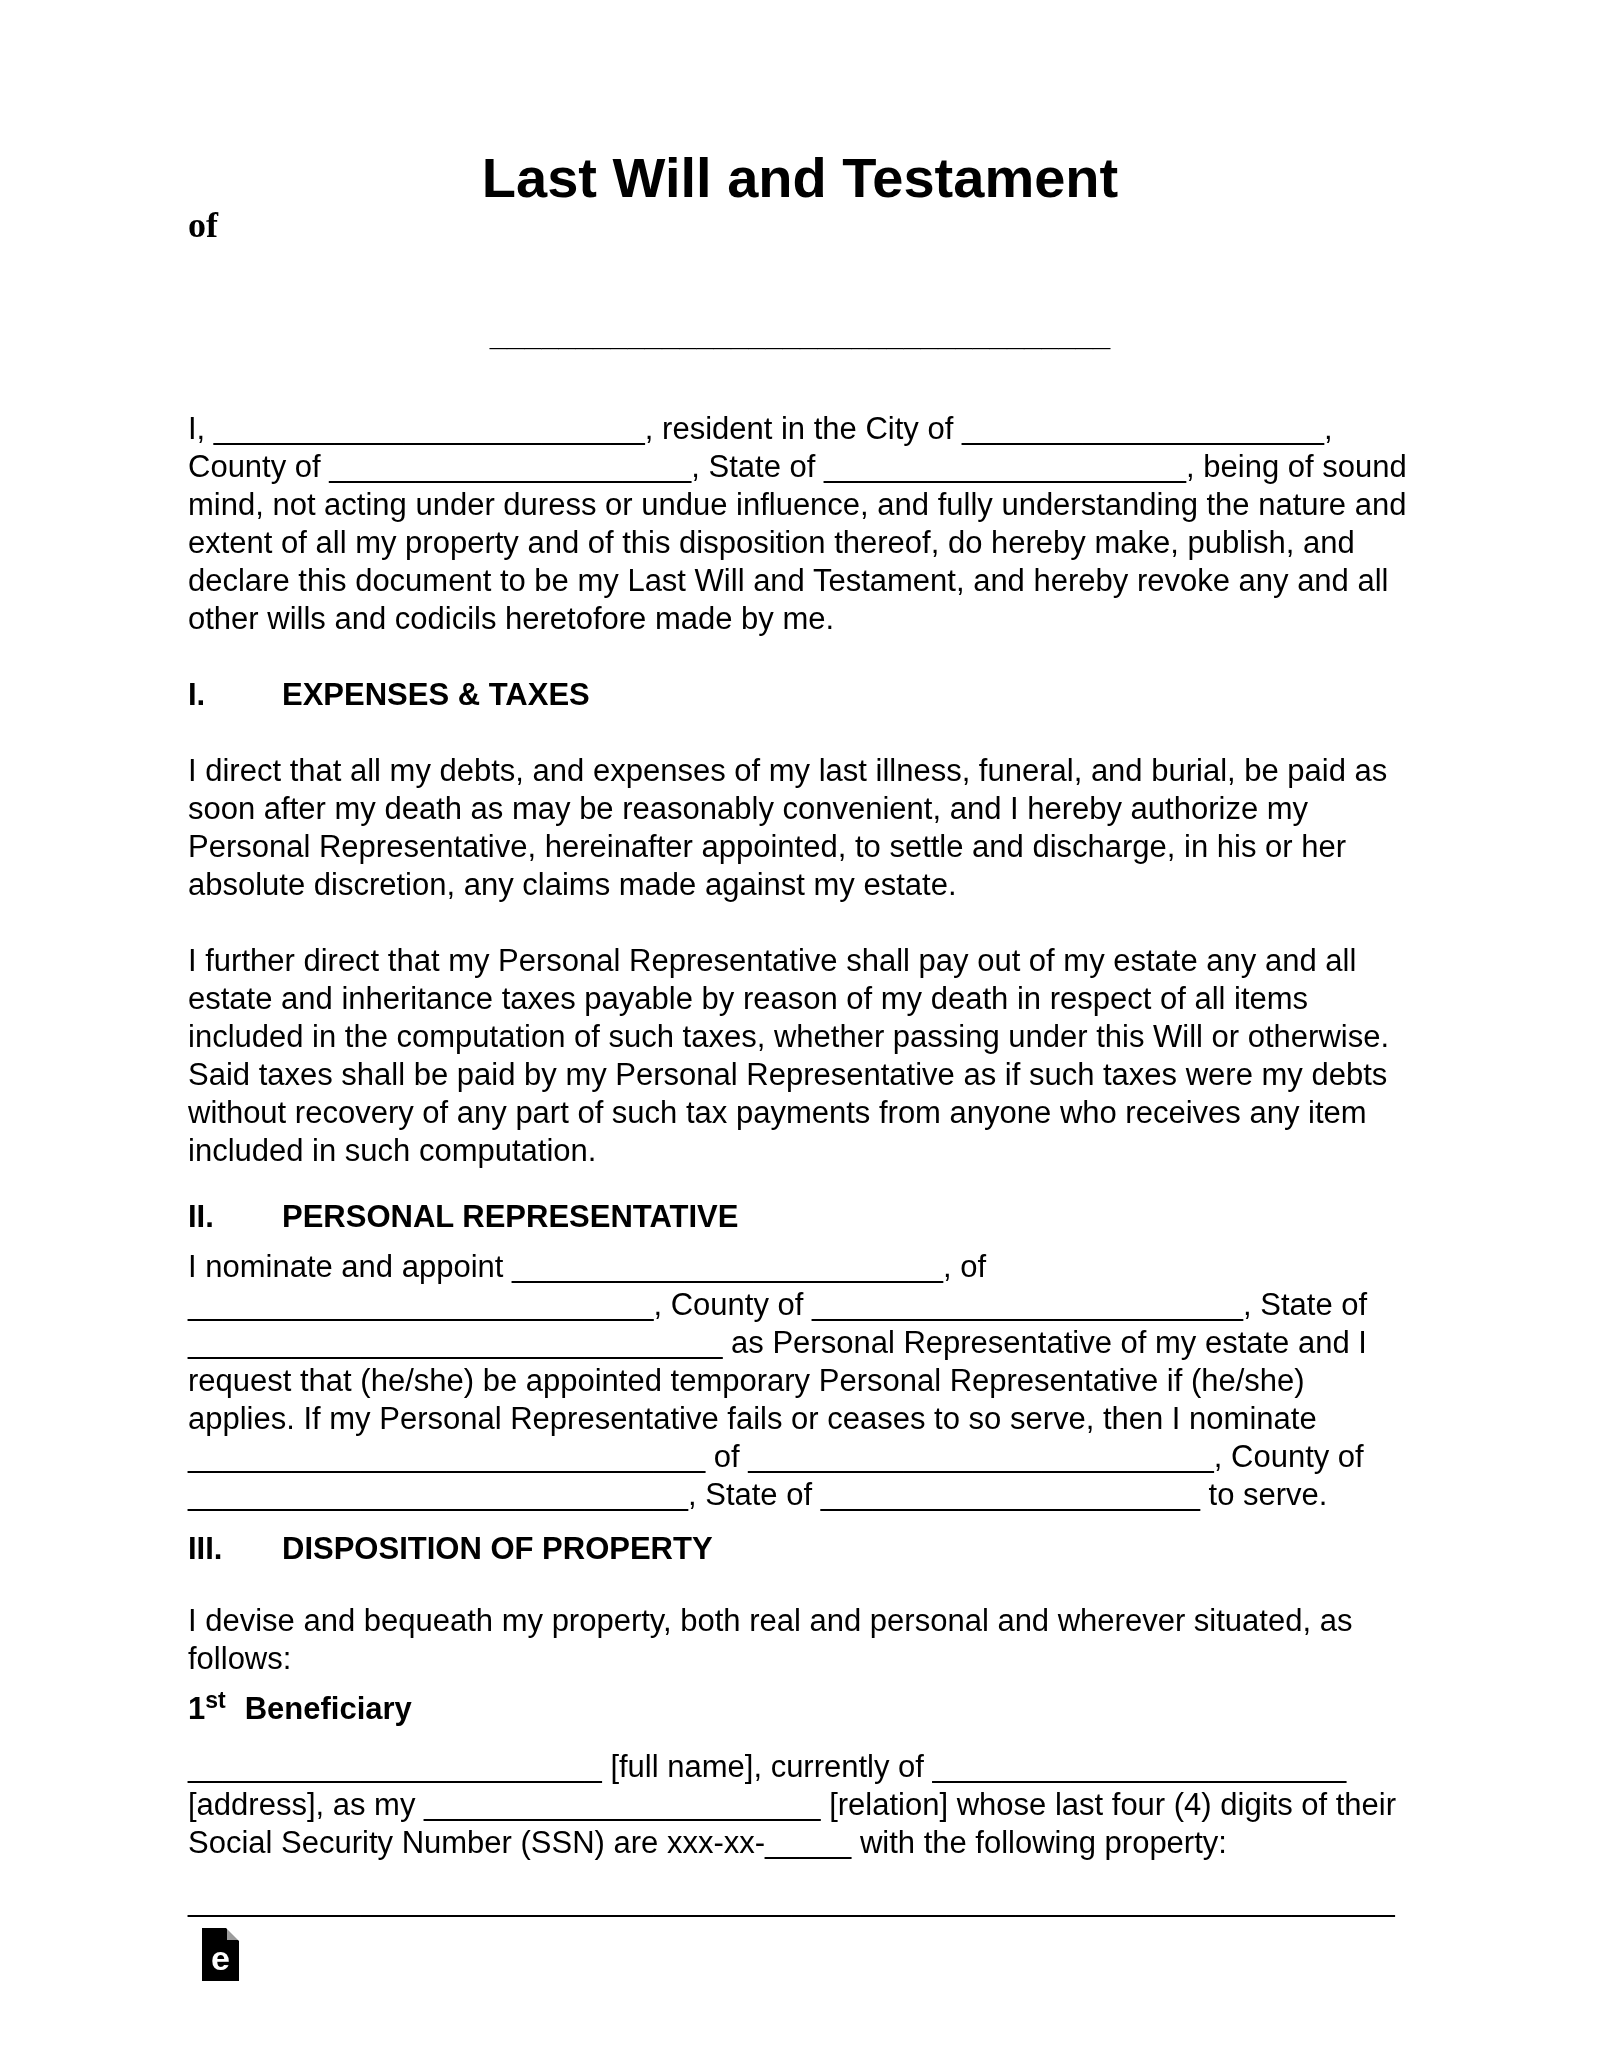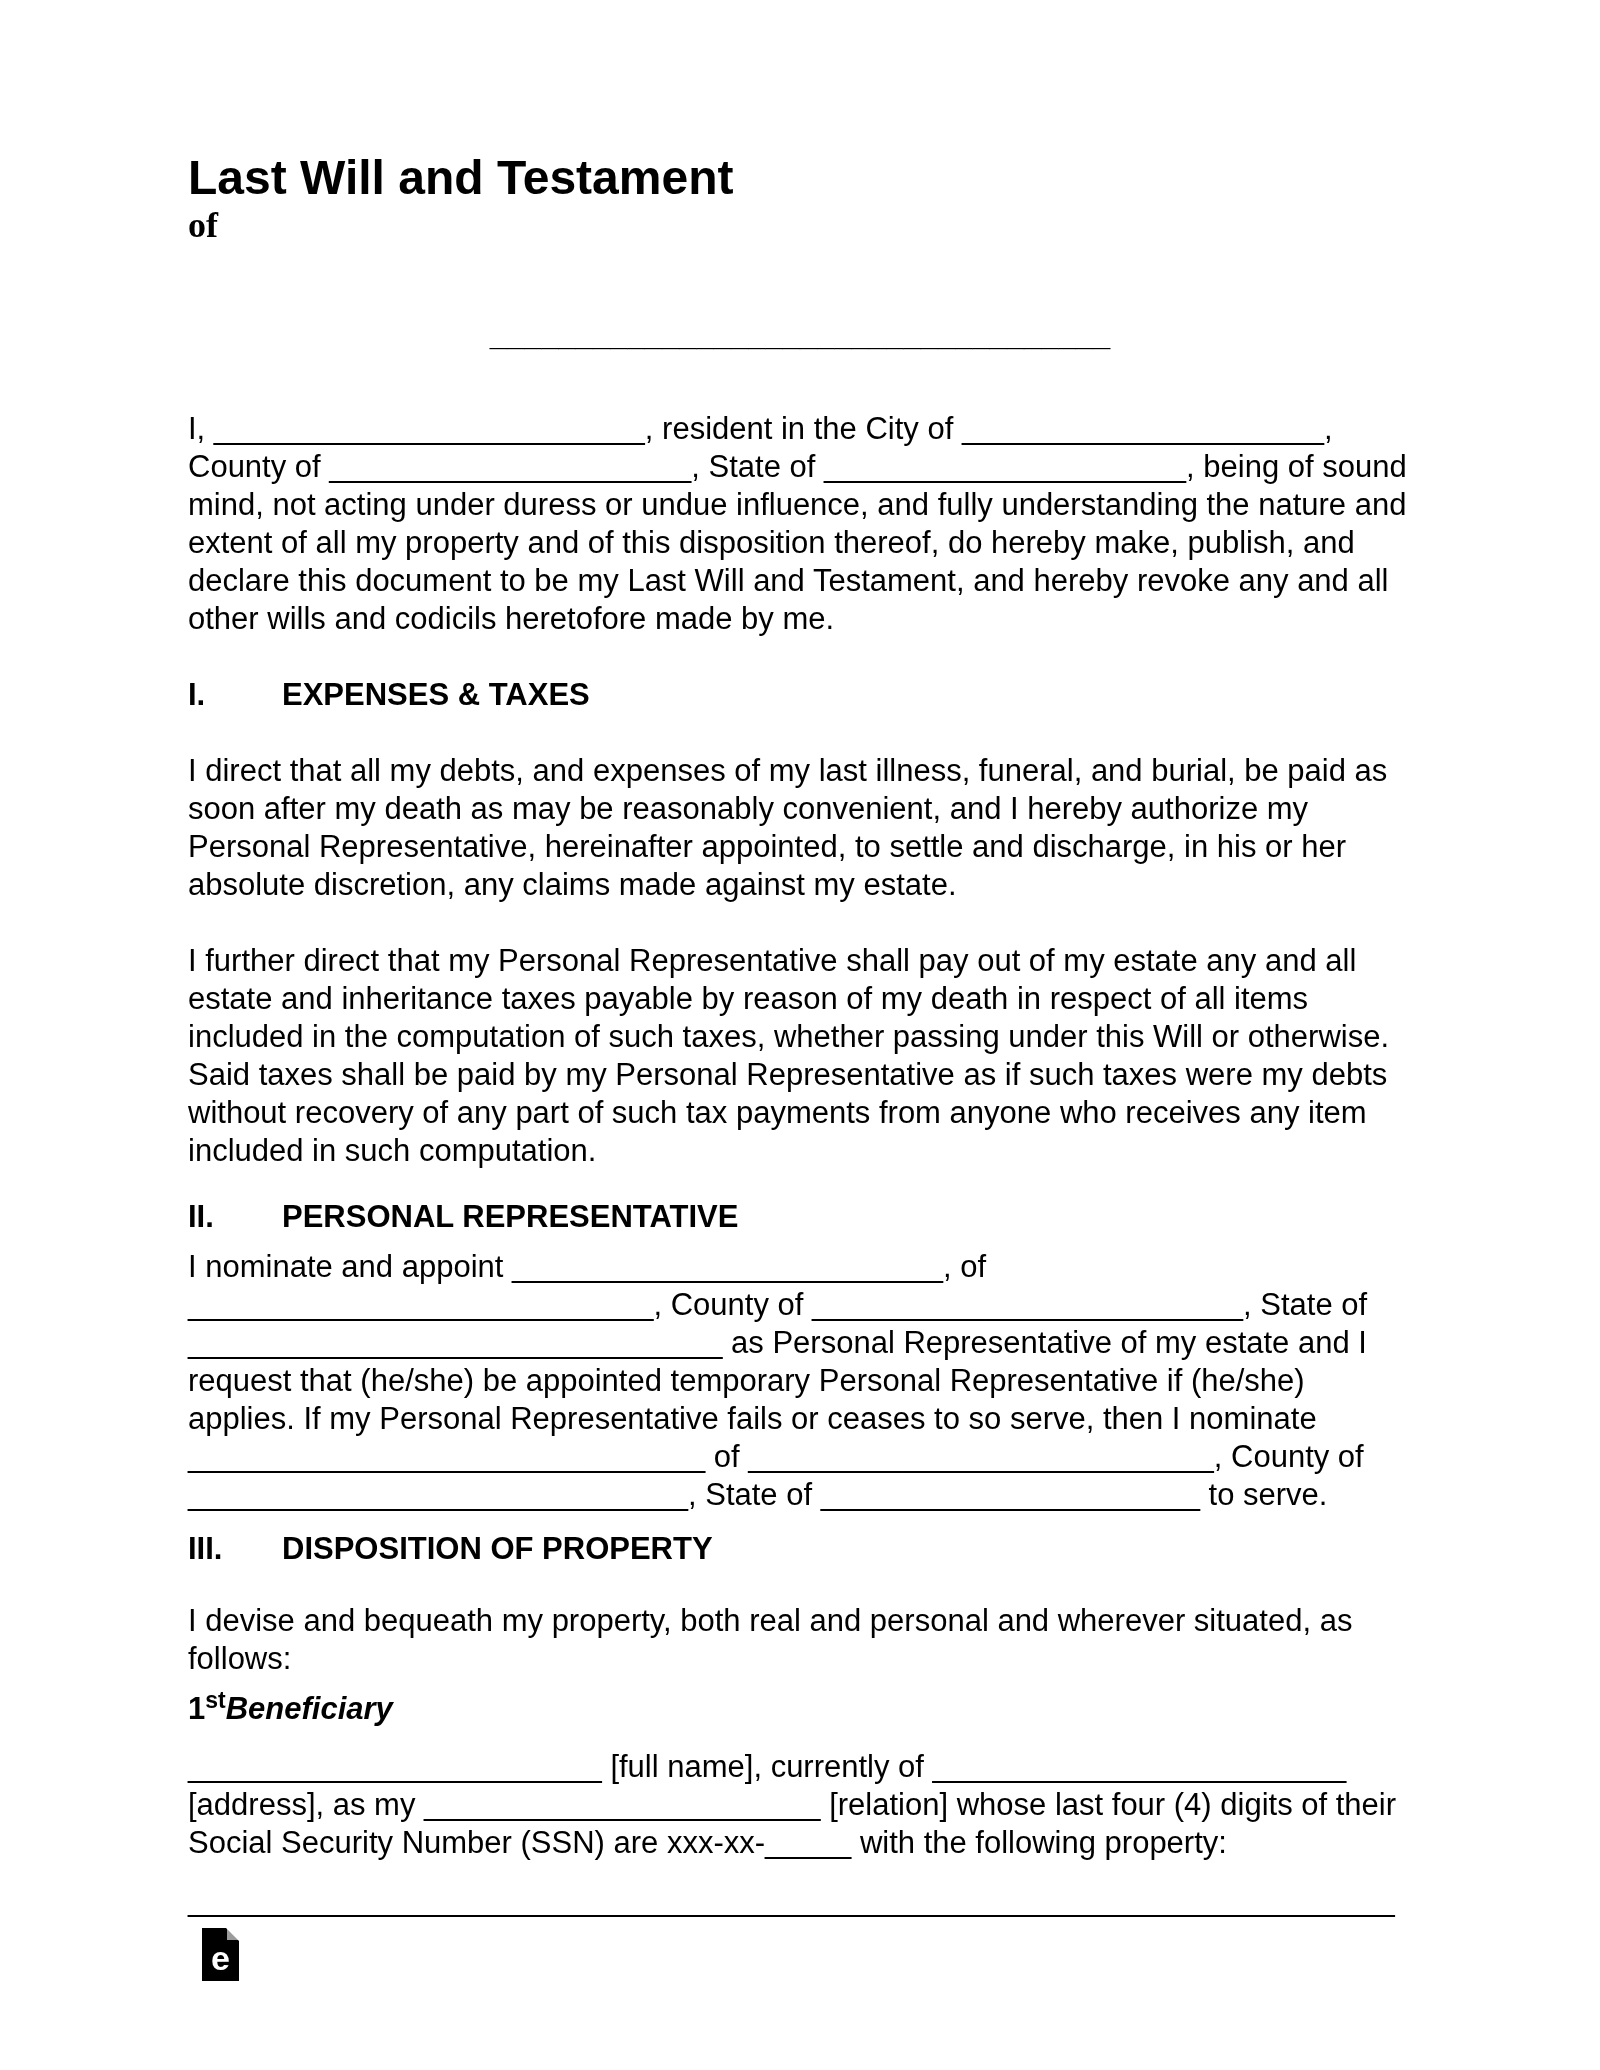--- a/index.html
+++ b/index.html
@@ -10,23 +10,23 @@
     box-sizing: border-box;
     background: #ffffff;
     color: #000000;
     font-family: "Liberation Sans", sans-serif;
     font-size: 31px;
     line-height: 38px;
     padding: 150px 188px 0 188px;
     overflow: hidden;
   }
   .doc-title {
-    text-align: left;
+    text-align: center;
     font-weight: bold;
-    font-size: 48px;
+    font-size: 56px;
     line-height: 56px;
   }
   .doc-subtitle {
     text-align: left;
     font-weight: bold;
     font-size: 36px;
     line-height: 38px;
     font-family: Liberation Serif, serif;
   }
   .name-line {
@@ -47,21 +47,21 @@
   .p-personal-rep { margin: 0 0 16px 0; }
   .h-disposition { margin: 0 0 34px 0; }
   .p-disposition { margin: 0 0 12px 0; }
   .ben-label { font-weight: bold; margin: 0 0 18px 0; }
   .ben-label sup {
     font-size: 23px;
     position: relative;
     top: -11px;
     vertical-align: baseline;
   }
-  .ben-word { margin-left: 0; font-style: italic; }
+  .ben-word { margin-left: 19px; }
   .ben-para { margin: 0 0 20px 0; }
   .property-line { margin: 0; white-space: nowrap; }
   .brand-logo {
     position: relative;
     width: 37px;
     height: 53px;
     background: #000000;
     margin: 8px 0 0 14px;
   }
   .brand-logo .fold-cut {

